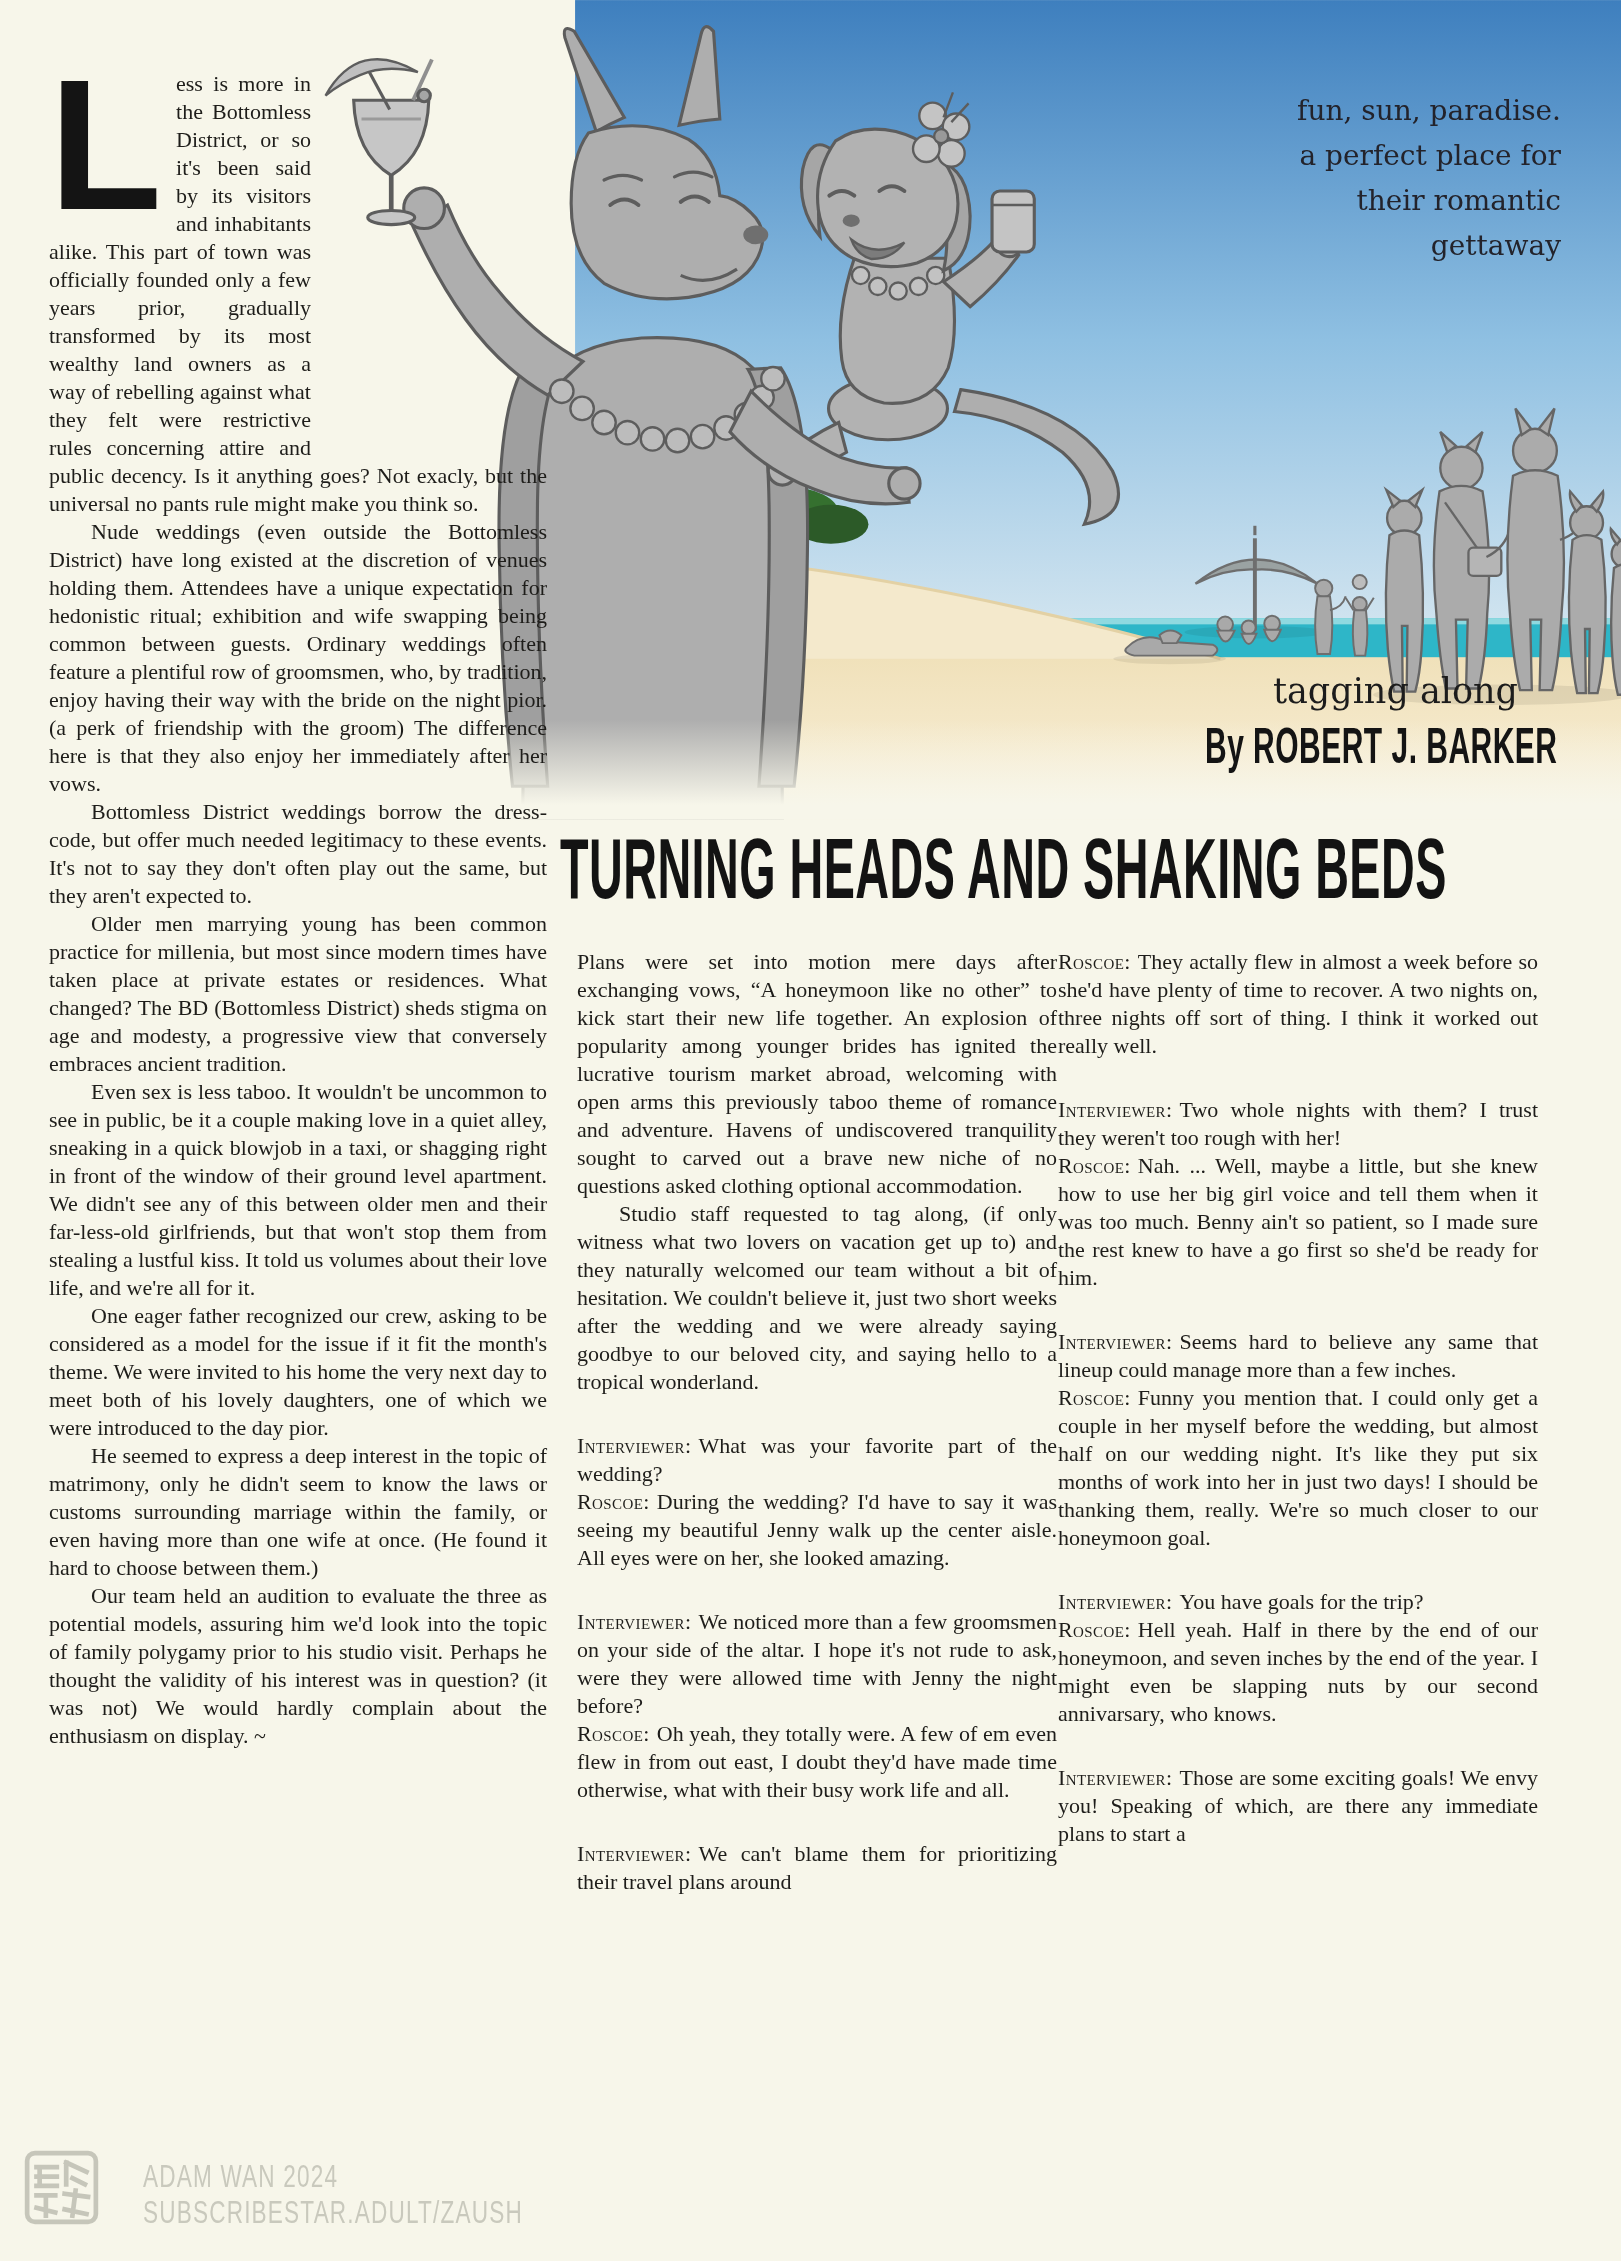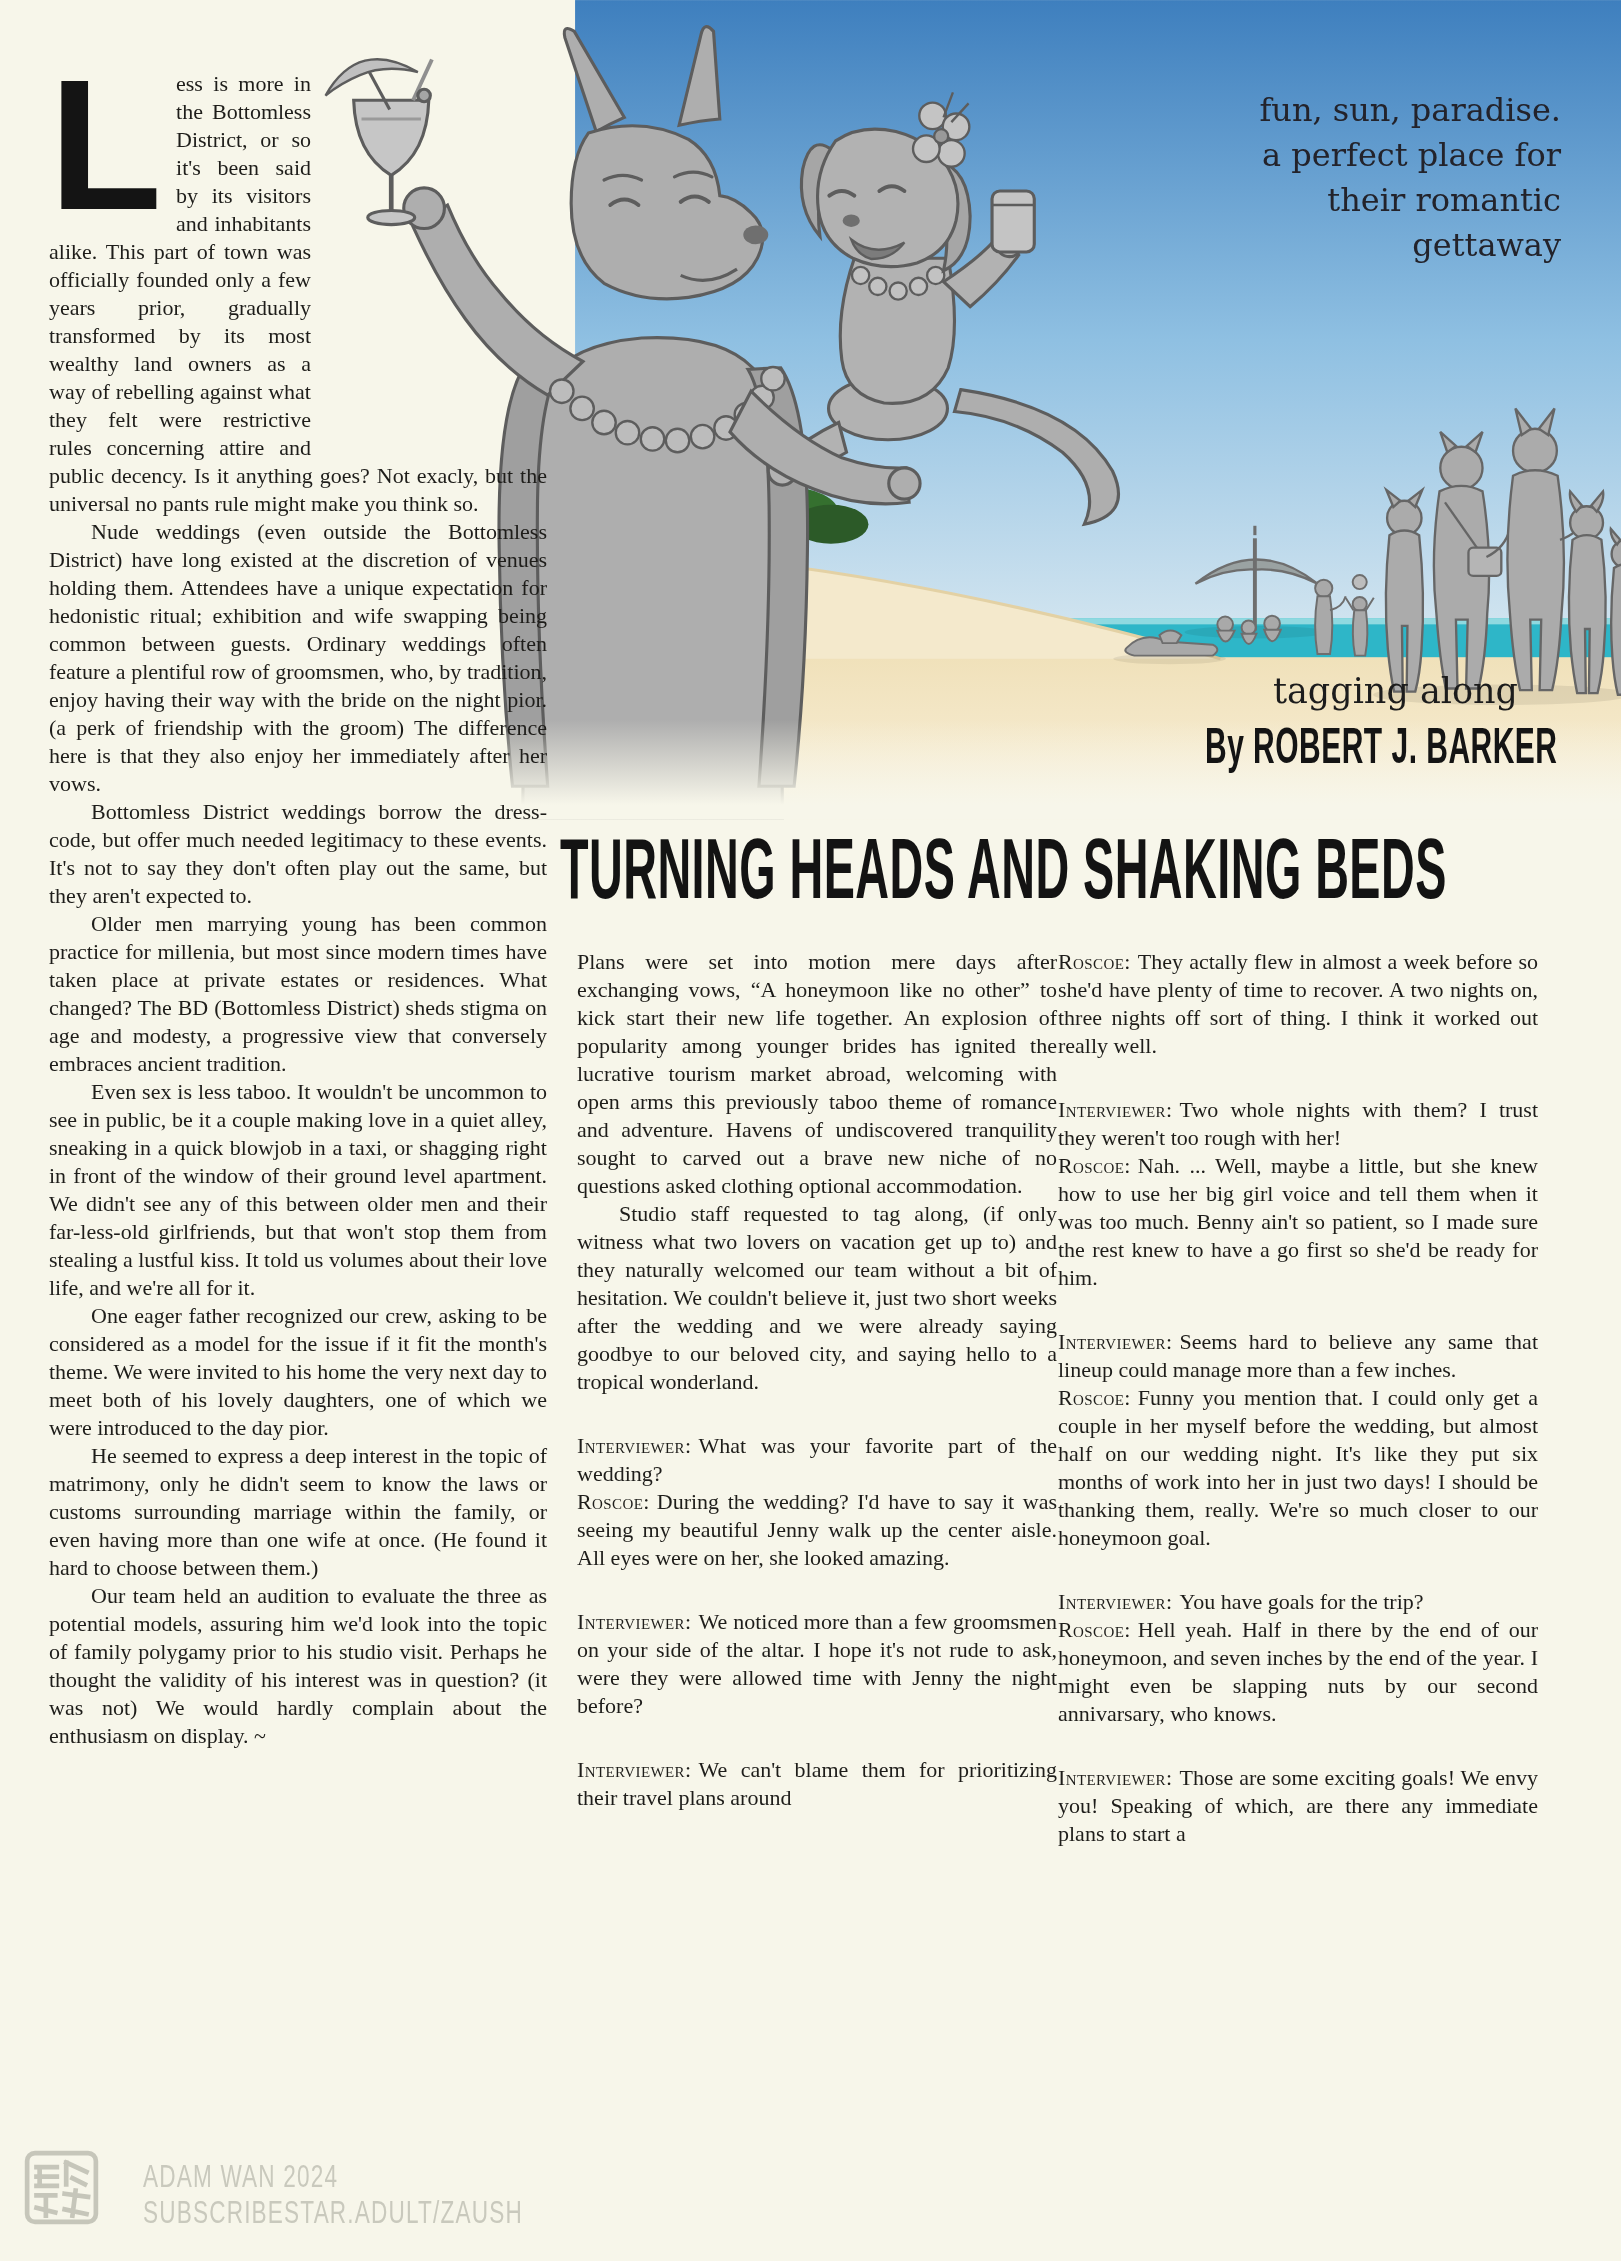--- a/index.html
+++ b/index.html
@@ -20,21 +20,21 @@
   .dropcap{
     float:left;font-family:"Liberation Sans",sans-serif;font-weight:bold;
     font-size:185px;line-height:133px;margin:9.4px 14px 6.3px 0;color:#141414;
   }
   .art-spacer{float:right;width:236px;height:374px;}
 
   #art{position:absolute;left:313px;top:0;width:1308px;height:820px;}
 
   #overlay{
     position:absolute;left:1056px;top:88px;width:505px;text-align:right;
-    font-family:"DejaVu Serif",serif;font-size:32px;line-height:45px;color:#23232b;
+    font-family:"DejaVu Serif",serif;font-size:28px;line-height:45px;color:#23232b;
   }
   #byline-block{position:absolute;left:970px;top:671px;width:548px;text-align:right;}
   .kicker{font-family:"DejaVu Serif",serif;font-size:35px;color:#1c1c1c;margin-bottom:6.3px;}
   .byline-inner{
     display:inline-block;transform:scaleX(.6);transform-origin:100% 0;
     font-family:"Liberation Sans",sans-serif;font-weight:bold;font-size:50px;
     color:#141414;white-space:nowrap;letter-spacing:0.8px;
   }
   #headline{position:absolute;left:560px;top:820px;white-space:nowrap;}
   #headline .headline-inner{
@@ -263,20 +263,21 @@
 </div>
 
 <div id="col2" class="col">
   <p>Plans were set into motion mere days after exchanging vows, “A honeymoon like no other” to kick start their new life together. An explosion of popularity among younger brides has ignited the lucrative tourism market abroad, welcoming with open arms this previously taboo theme of romance and adventure. Havens of undiscovered tranquility sought to carved out a brave new niche of no questions asked clothing optional accommodation.</p>
   <p class="ind">Studio staff requested to tag along, (if only witness what two lovers on vacation get up to) and they naturally welcomed our team without a bit of hesitation. We couldn't believe it, just two short weeks after the wedding and we were already saying goodbye to our beloved city, and saying hello to a tropical wonderland.</p>
 
   <p class="iv gap"><span class="spk">Interviewer:</span><span>What was your favorite part of the wedding?</span></p>
   <p class="iv"><span class="spk">Roscoe:</span><span>During the wedding? I'd have to say it was seeing my beautiful Jenny walk up the center aisle. All eyes were on her, she looked amazing.</span></p>
 
   <p class="iv gap"><span class="spk">Interviewer:</span><span>We noticed more than a few groomsmen on your side of the altar. I hope it's not rude to ask, were they were allowed time with Jenny the night before?</span></p>
+  <p class="iv"><span class="spk">Roscoe:</span><span>Oh yeah, they totally were. A few of em even flew in from out east, I doubt they'd have made time otherwise, what with their busy work life and all.</span></p>
 
   <p class="iv gap"><span class="spk">Interviewer:</span><span>We can't blame them for prioritizing their travel plans around</span></p>
 </div>
 
 <div id="col3" class="col">
   <p class="iv"><span class="spk">Roscoe:</span><span>They actally flew in almost a week before so she'd have plenty of time to recover. A two nights on, three nights off sort of thing. I think it worked out really well.</span></p>
 
   <p class="iv gap"><span class="spk">Interviewer:</span><span>Two whole nights with them? I trust they weren't too rough with her!</span></p>
   <p class="iv"><span class="spk">Roscoe:</span><span>Nah. ... Well, maybe a little, but she knew how to use her big girl voice and tell them when it was too much. Benny ain't so patient, so I made sure the rest knew to have a go first so she'd be ready for him.</span></p>
 

